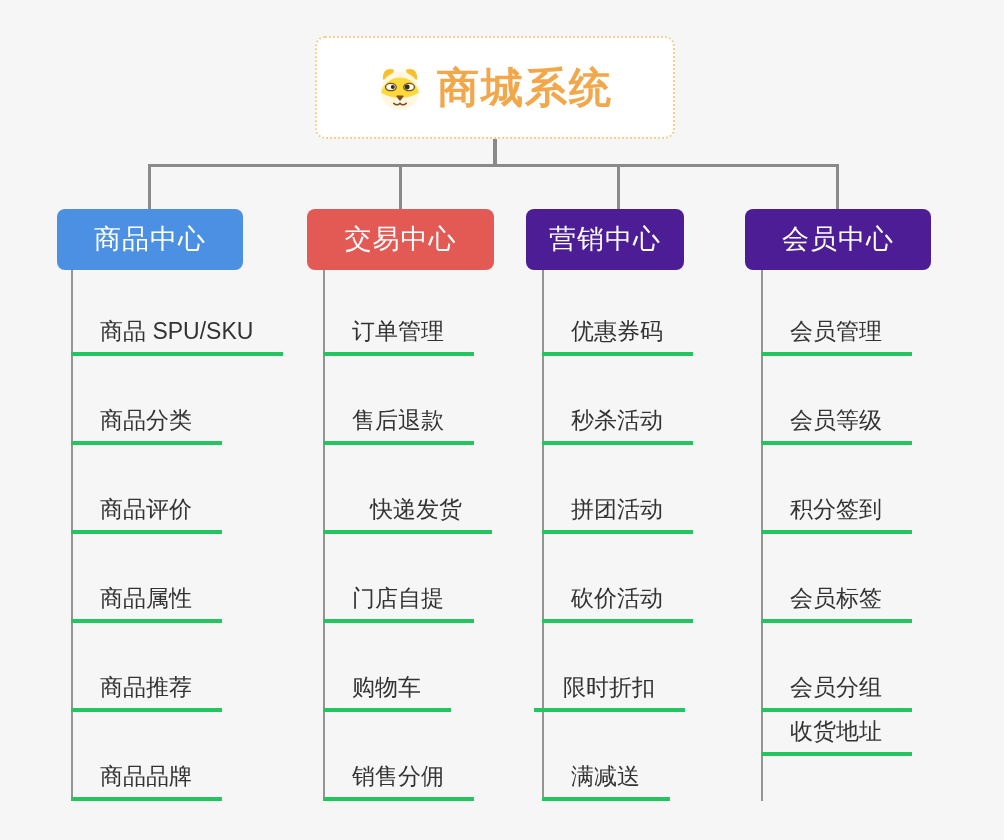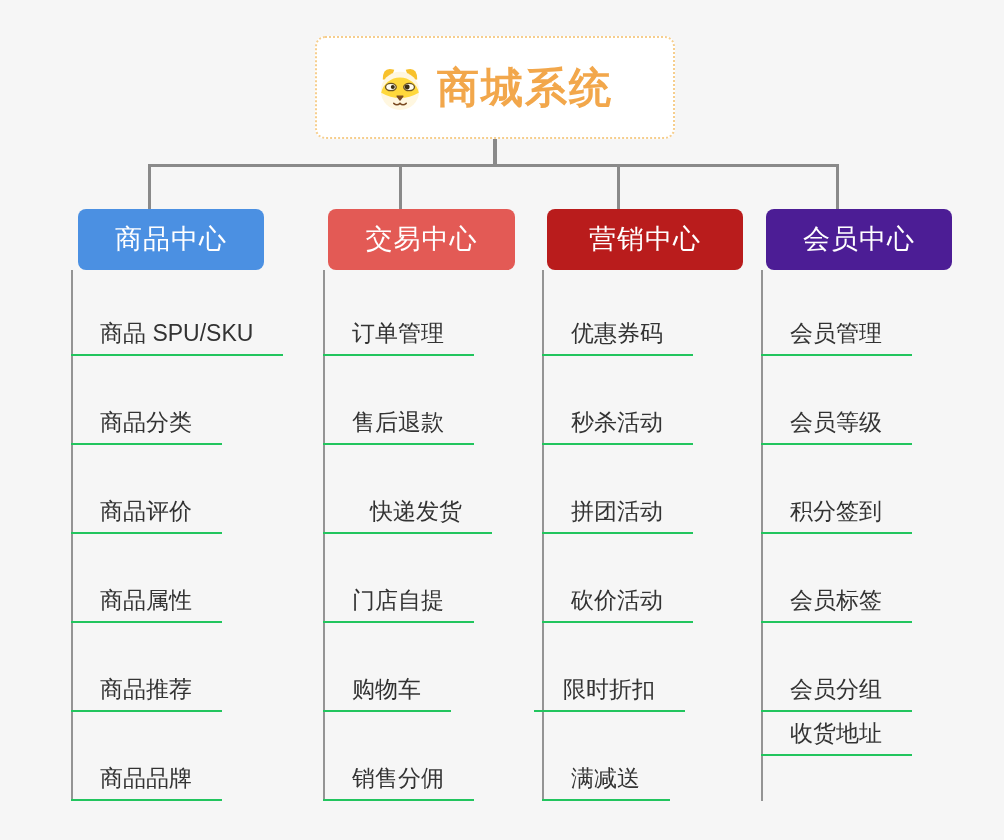--- a/index.html
+++ b/index.html
@@ -46,38 +46,37 @@
   
   .branch-node {
     position: absolute;
     top: 209px;
     height: 61px;
     border-radius: 8px;
     display: flex;
     align-items: center;
     justify-content: center;
     cursor: pointer;
-    margin-left: 21px;
   }
   .branch-label {
     color: #ffffff;
     font-size: 27px;
     letter-spacing: 1px;
     line-height: 1;
     white-space: nowrap;
   }
 
   
   .leaf-item {
     position: absolute;
     height: 42px;
     display: flex;
     align-items: flex-end;
     padding: 0 30px 5px 29px;
-    border-bottom: 2px solid #22c55e;
+    border-bottom: 4px solid #22c55e;
     font-size: 23px;
     color: #333333;
     white-space: nowrap;
     cursor: pointer;
   }
 </style>
 </head>
 <body>
 
 <div class="stage">
@@ -110,21 +109,21 @@
   <div class="line" style="left:399px; top:164px; width:3px; height:45px;"></div>
   <div class="line" style="left:617px; top:164px; width:3px; height:45px;"></div>
   <div class="line" style="left:836px; top:164px; width:3px; height:45px;"></div>
 
   <div class="branch-node" style="left: 57px; width: 186px; background: rgb(75, 144, 226);">
     <span class="branch-label">商品中心</span>
   </div>
   <div class="branch-node" style="left: 307px; width: 187px; background: rgb(227, 90, 85);">
     <span class="branch-label">交易中心</span>
   </div>
-  <div class="branch-node" style="left: 526px; width: 196px; background: #b91c1c;">
+  <div class="branch-node" style="left: 526px; width: 158px; background: #4c1d95;">
     <span class="branch-label">营销中心</span>
   </div>
   <div class="branch-node" style="left: 745px; width: 186px; background: #4c1d95;">
     <span class="branch-label">会员中心</span>
   </div>
 
   <div class="leaf-line" style="left:71px; top:270px; width:2px; height:531px;"></div>
   <div class="leaf-line" style="left:323px; top:270px; width:2px; height:531px;"></div>
   <div class="leaf-line" style="left:542px; top:270px; width:2px; height:531px;"></div>
   <div class="leaf-line" style="left:761px; top:270px; width:2px; height:531px;"></div>

